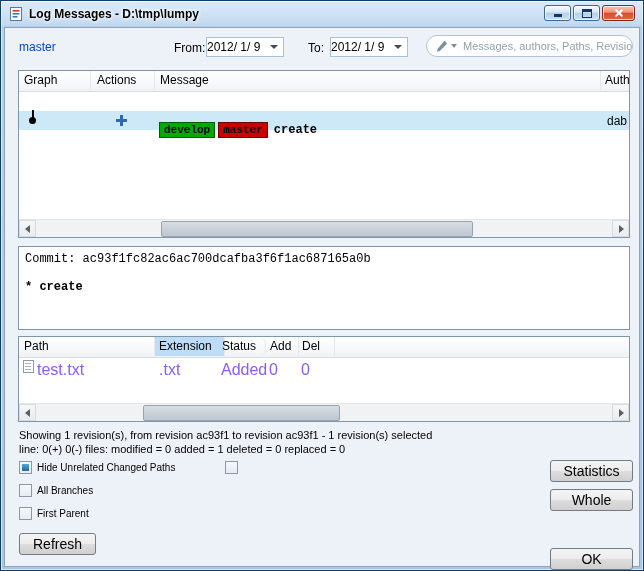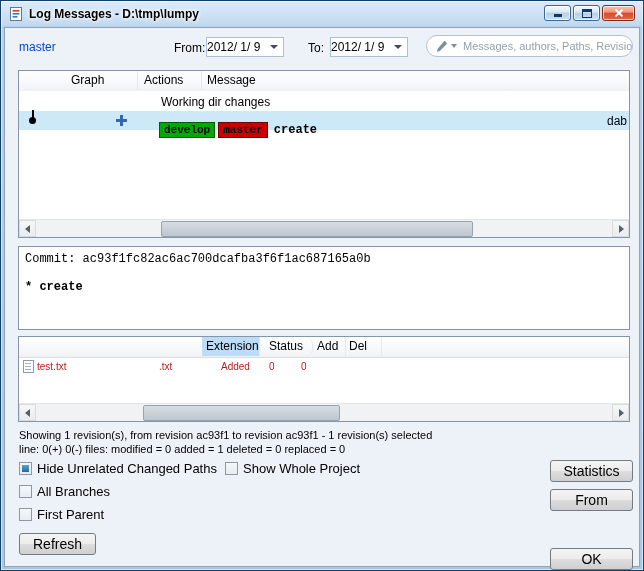--- a/index.html
+++ b/index.html
@@ -30,21 +30,21 @@
   .to-combo{left:325px;}
   .date-combo .val{flex:1;white-space:nowrap;}
   .dd-arrow{width:0;height:0;border-left:4px solid transparent;border-right:4px solid transparent;border-top:4px solid #3c4c5c;margin-right:5px;}
   .search-box{position:absolute;left:421px;top:7px;width:207px;height:22px;box-sizing:border-box;border:1px solid #b2c3d6;border-radius:11px;background:#fff;display:flex;align-items:center;overflow:hidden;}
   .search-pencil{margin-left:9px;line-height:0;}
   .search-dd{width:0;height:0;border-left:3px solid transparent;border-right:3px solid transparent;border-top:4px solid #7d8f9f;margin-left:3px;}
   .search-placeholder{margin-left:6px;font-size:11px;color:#93a0ad;white-space:nowrap;}
   
   .panel{position:absolute;left:13px;width:612px;box-sizing:border-box;background:#fff;border:1px solid #8296a8;overflow:hidden;}
   .t-header{position:absolute;left:0;top:0;right:0;height:20px;background:linear-gradient(#ffffff,#f7f8fa 60%,#f0f2f5);border-bottom:1px solid #d9dde2;}
-  .hcell{position:absolute;top:0;height:19px;line-height:19px;font-size:12px;padding-left:5px;box-sizing:border-box;border-right:1px solid #e4e8ec;overflow:hidden;white-space:nowrap;color:#000;margin-left:47px;}
+  .hcell{position:absolute;top:0;height:19px;line-height:19px;font-size:12px;padding-left:5px;box-sizing:border-box;border-right:1px solid #e4e8ec;overflow:hidden;white-space:nowrap;color:#000;}
   
   .log-table{top:42px;height:168px;}
   .hc-graph{left:0;width:72px;}
   .hc-actions{left:72px;width:64px;padding-left:6px;}
   .hc-message{left:136px;width:446px;}
   .hc-author{left:582px;width:30px;border-right:none;padding-left:4px;}
   .lt-row{position:absolute;left:0;right:0;font-size:12px;}
   .row-workingdir{top:20px;height:20px;background:#fff;}
   .wd-msg{position:absolute;left:142px;top:4px;}
   .row-commit{top:40px;height:19px;background:#cde8f6;}
@@ -68,36 +68,36 @@
   .sb-thumb{position:absolute;top:1px;height:14px;border:1px solid #9aa4af;border-radius:2px;background:linear-gradient(#d8dde3,#bdc5cf);}
   .log-thumb{left:142px;width:310px;}
   .file-thumb{left:124px;width:195px;}
   
   .commit-pane{position:absolute;left:13px;top:218px;width:612px;height:84px;box-sizing:border-box;background:#fff;border:1px solid #8296a8;font-family:"Liberation Mono",monospace;font-size:12px;color:#000;padding:5px 6px;overflow:hidden;}
   .hash-line{white-space:nowrap;}
   .subject-line{margin-top:14px;font-weight:bold;white-space:nowrap;}
   
   .file-table{top:308px;height:86px;}
   .hc-path{left:0;width:136px;}
-  .hc-ext{left:136px;width:58px;background:#bcdcf8;padding-left:4px;}
+  .hc-ext{left:136px;width:70px;background:#bcdcf8;padding-left:4px;}
   .hc-status{left:199px;width:48px;padding-left:4px;border-radius:7px;}
   .hc-add{left:247px;width:33px;padding-left:4px;}
   .hc-del{left:280px;width:36px;padding-left:3px;}
-  .file-row{position:absolute;left:0;top:20px;right:0;height:20px;font-size:10px;color:#b91c1c;}
+  .file-row{position:absolute;left:0;top:20px;right:0;height:20px;font-size:16px;color:#8b5cf6;}
   .fr-path{position:absolute;left:18px;top:4px;}
   .fr-ext{position:absolute;left:140px;top:4px;}
   .fr-status{position:absolute;left:202px;top:4px;}
   .fr-add{position:absolute;left:250px;top:4px;}
   .fr-del{position:absolute;left:282px;top:4px;}
   .file-icon{position:absolute;left:4px;top:3px;width:11px;height:13px;box-sizing:border-box;background:#fff;border:1px solid #8c9bab;}
   .file-icon::after{content:"";position:absolute;left:1px;top:2px;width:6px;height:1px;background:#a5b4c2;box-shadow:0 3px 0 #a5b4c2,0 6px 0 #a5b4c2;}
   
   .status1{position:absolute;left:14px;top:401px;font-size:11px;color:#000;white-space:nowrap;}
   .status2{position:absolute;left:14px;top:415px;font-size:11px;color:#000;white-space:nowrap;}
-  .opt{position:absolute;display:flex;align-items:center;font-size:13px;color:#000;cursor:default;}
+  .opt{position:absolute;display:flex;align-items:center;font-size:10px;color:#000;cursor:default;}
   .cb{width:13px;height:13px;box-sizing:border-box;border:1px solid #8e98a2;background:linear-gradient(#f4f8fb,#e6ecf2);margin-right:5px;flex:none;}
   .cb.ind{padding:2px;}
   .cb.ind::after{content:"";display:block;width:100%;height:100%;background:linear-gradient(#58a6d8,#26669c);}
   .opt1{left:14px;top:433px;}
   .opt2{left:220px;top:433px;}
   .opt3{left:14px;top:456px;}
   .opt4{left:14px;top:479px;}
   
   .btn{position:absolute;width:83px;height:22px;box-sizing:border-box;border:1px solid #747b84;border-radius:3px;
     background:linear-gradient(#f4f4f4,#ececec 48%,#dddddd 52%,#cfcfcf);font-size:14px;text-align:center;line-height:20px;color:#000;cursor:default;}
@@ -158,23 +158,20 @@
       <span class="search-placeholder">Messages, authors, Paths, Revisions</span>
     </div>
 
     <div class="panel log-table">
       <div class="t-header">
         <div class="hcell hc-graph">Graph</div>
         <div class="hcell hc-actions">Actions</div>
         <div class="hcell hc-message">Message</div>
         <div class="hcell hc-author">Author</div>
       </div>
-      <div class="lt-row row-workingdir">
-        <span class="wd-msg">Working dir changes</span>
-      </div>
       <div class="lt-row row-commit">
         <span class="graph-node">
             <span class="stem"></span>
             <span class="dot"></span>
           </span>
         <span class="action-icon"></span>
         <span class="refs-line">
           <span class="ref" style="background-color: rgb(0, 168, 2);">develop</span>
           <span class="ref" style="background-color: rgb(200, 2, 2);">master</span>
           <span class="commit-msg">create</span>
@@ -192,20 +189,21 @@
       </div>
     </div>
 
     <div class="commit-pane">
       <div class="hash-line">Commit: ac93f1fc82ac6ac700dcafba3f6f1ac687165a0b</div>
       <div class="subject-line">* create</div>
     </div>
 
     <div class="panel file-table">
       <div class="t-header">
+        <div class="hcell hc-path">Path</div>
         <div class="hcell hc-ext">Extension</div>
         <div class="hcell hc-status">Status</div>
         <div class="hcell hc-add">Add</div>
         <div class="hcell hc-del">Del</div>
       </div>
       <div class="file-row">
         <span class="file-icon"></span>
         <span class="fr-path">test.txt</span>
         <span class="fr-ext">.txt</span>
         <span class="fr-status">Added</span>
@@ -225,30 +223,29 @@
 
     <div class="status1">Showing 1 revision(s), from revision ac93f1 to revision ac93f1 - 1 revision(s) selected</div>
     <div class="status2">line: 0(+) 0(-) files: modified = 0 added = 1 deleted = 0 replaced = 0</div>
 
     <div class="opt opt1">
       <span class="cb ind"></span>
       <span>Hide Unrelated Changed Paths</span>
     </div>
     <div class="opt opt2">
       <span class="cb"></span>
-      <span>Show Whole Project</span>
     </div>
     <div class="opt opt3">
       <span class="cb"></span>
       <span>All Branches</span>
     </div>
     <div class="opt opt4">
       <span class="cb"></span>
       <span>First Parent</span>
     </div>
 
     <div class="btn btn-statistics">Statistics</div>
-    <div class="btn btn-help">From</div>
+    <div class="btn btn-help">Whole</div>
     <div class="btn btn-refresh">Refresh</div>
     <div class="btn btn-ok">OK</div>
 
   </div>
 </div>
 
 </body></html>

